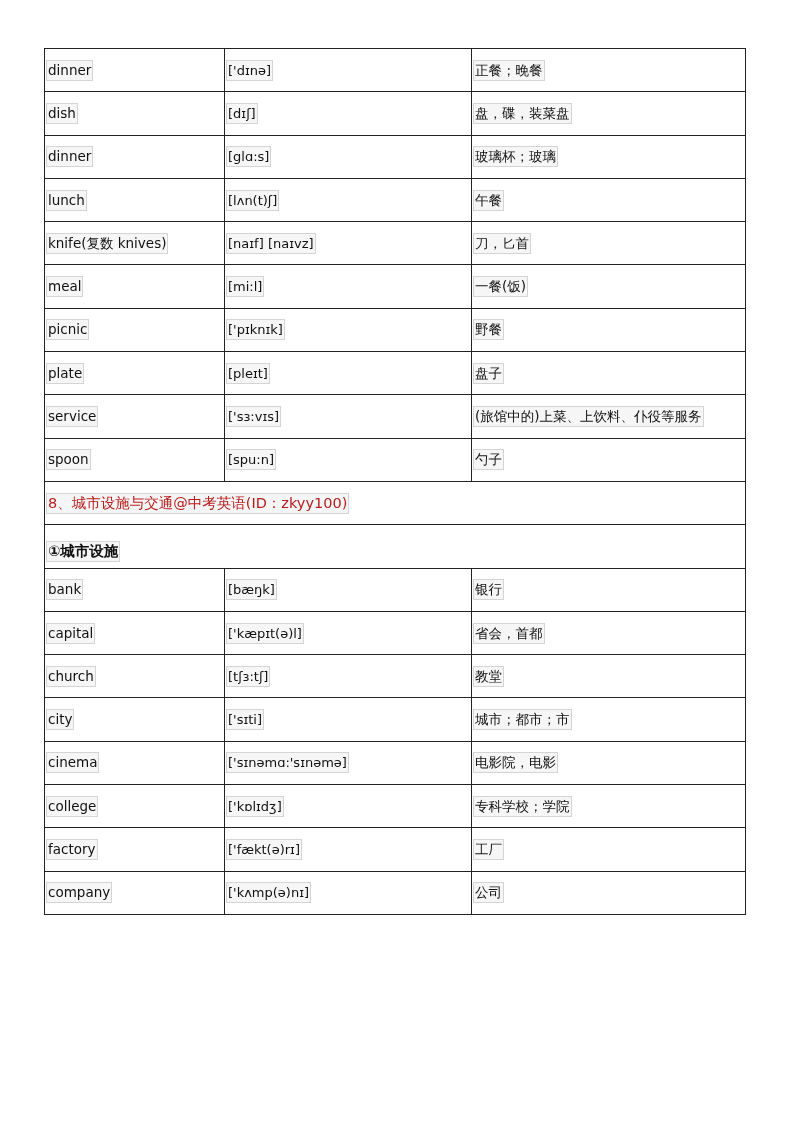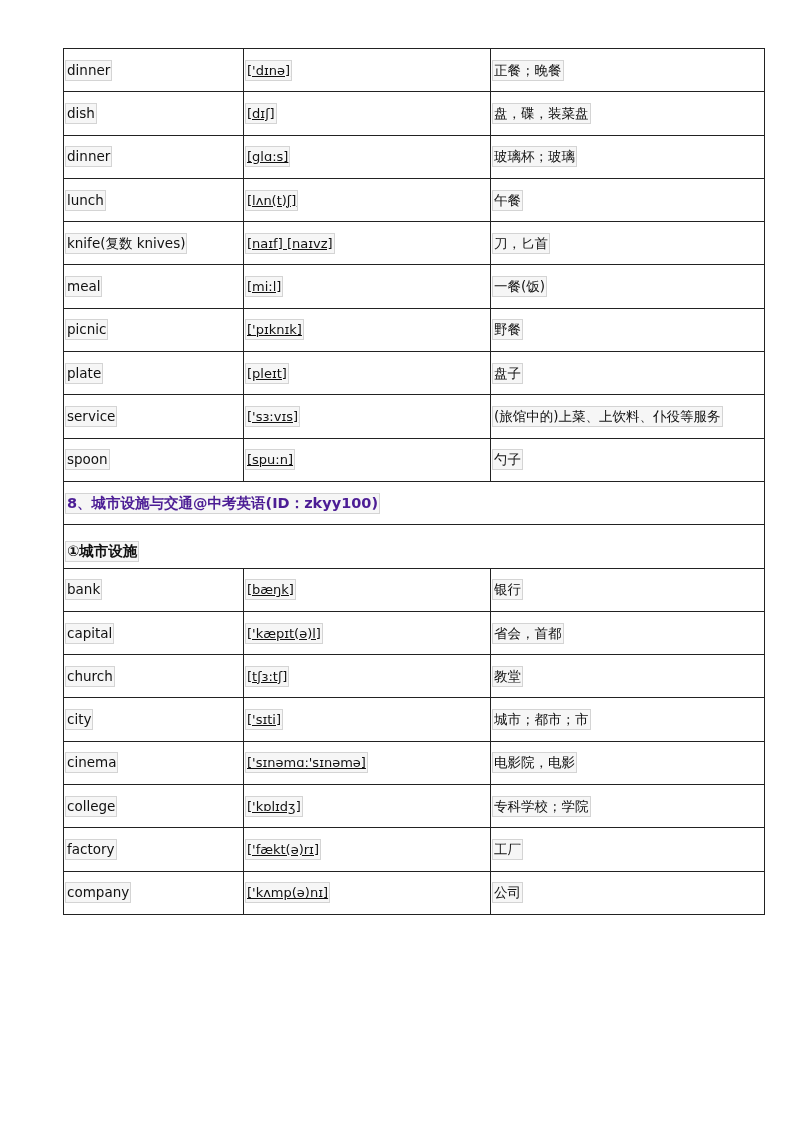--- a/index.html
+++ b/index.html
@@ -1,34 +1,34 @@
 <!DOCTYPE html>
 <html><head>
 <meta charset="utf-8">
 <style>
   html, body { margin: 0; padding: 0; background: #ffffff; }
   body { width: 793px; height: 1122px; position: relative; overflow: hidden;
          font-family: "DejaVu Sans", "Liberation Sans", sans-serif; color: #111; }
   table.vocab {
-    position: absolute; left: 63px; top: 48px; width: 701px;
+    position: absolute; left: 44px; top: 48px; width: 701px;
     border-collapse: collapse; table-layout: fixed;
   }
   table.vocab td {
     border: 1px solid #222;
     height: 42.3px; padding: 0 0 0 1px; vertical-align: middle;
     font-size: 13.5px; white-space: nowrap; overflow: hidden;
   }
   col.c1 { width: 180px; } col.c2 { width: 247px; } col.c3 { width: 274px; }
   .box {
     display: inline-block; border: 1px solid #d4d4d4; background: #f6f6f6;
     padding: 0 1px; line-height: 19px;
   }
-  .ipa { font-family: "DejaVu Sans", sans-serif; font-size: 13px; text-decoration: underline; }
+  .ipa { font-family: "DejaVu Sans", sans-serif; font-size: 13px; }
   .sec {
-    color: #4c1d95; font-weight: bold; font-size: 14.5px;
+    color: #b91c1c; font-weight: normal; font-size: 14.5px;
   }
   .sub { font-weight: bold; font-size: 14.5px; color: #111; margin-top: 10px; }
 </style>
 </head>
 <body>
 
 <table class="vocab">
   <colgroup>
       <col class="c1">
       <col class="c2">

